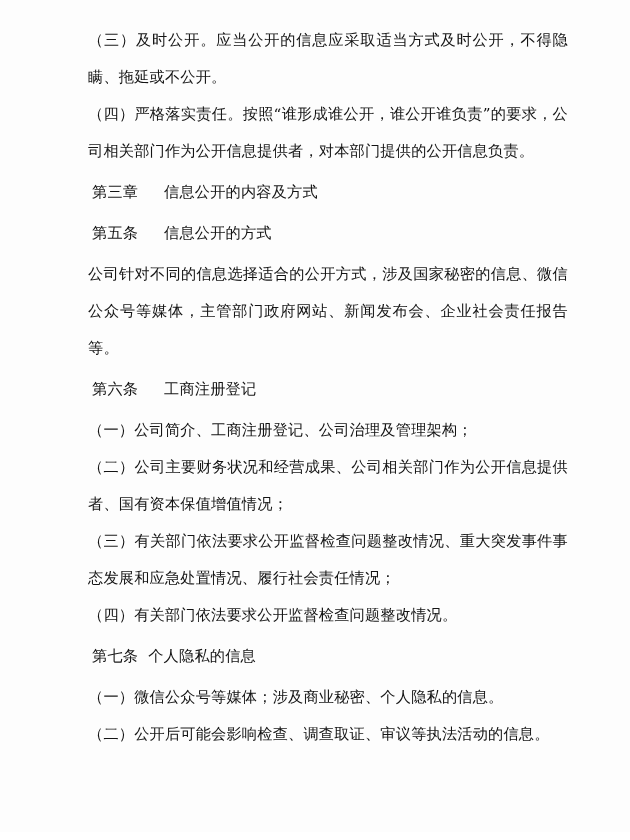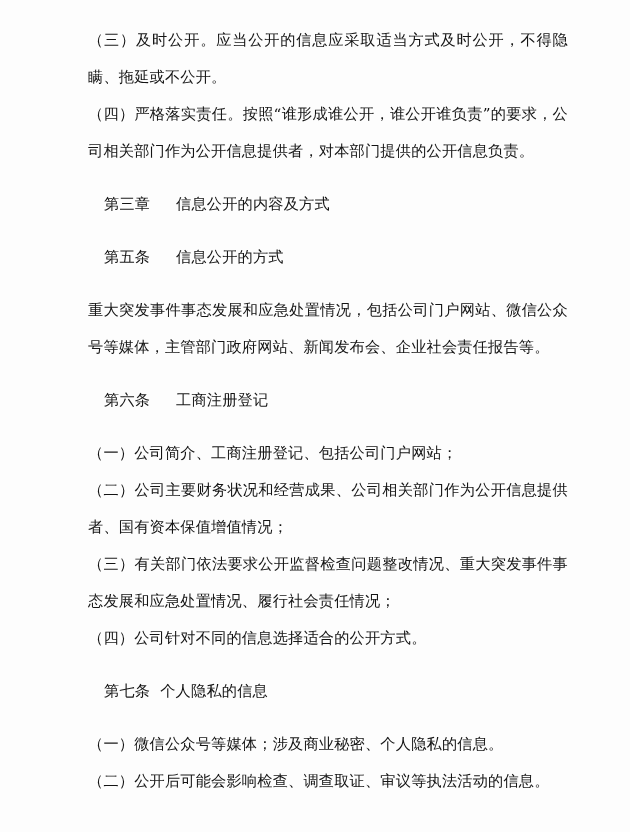--- a/index.html
+++ b/index.html
@@ -27,21 +27,21 @@
     line-height: 37px;
     letter-spacing: 0.2px;
     color: #141414;
   }
   .para {
     margin: 0;
     text-align: justify;
     text-justify: inter-ideograph;
   }
   .heading {
-    margin: 16px;
+    margin: 4px;
     text-align: left;
   }
   .heading .gap {
     display: inline-block;
     width: 1.7em;
   }
 </style>
 </head>
 <body>
 
@@ -49,31 +49,31 @@
   <div class="doc-body">
 
     <p class="para">（三）及时公开。应当公开的信息应采取适当方式及时公开，不得隐瞒、拖延或不公开。</p>
 
     <p class="para">（四）严格落实责任。按照“谁形成谁公开，谁公开谁负责”的要求，公司相关部门作为公开信息提供者，对本部门提供的公开信息负责。</p>
 
     <p class="heading"><span>第三章</span><span class="gap"></span><span>信息公开的内容及方式</span></p>
 
     <p class="heading"><span>第五条</span><span class="gap"></span><span>信息公开的方式</span></p>
 
-    <p class="para">重大突发事件事态发展和应急处置情况，包括公司门户网站、微信公众号等媒体，主管部门政府网站、新闻发布会、企业社会责任报告等。</p>
+    <p class="para">公司针对不同的信息选择适合的公开方式，涉及国家秘密的信息、微信公众号等媒体，主管部门政府网站、新闻发布会、企业社会责任报告等。</p>
 
     <p class="heading"><span>第六条</span><span class="gap"></span><span>工商注册登记</span></p>
 
-    <p class="para">（一）公司简介、工商注册登记、包括公司门户网站；</p>
+    <p class="para">（一）公司简介、工商注册登记、公司治理及管理架构；</p>
 
     <p class="para">（二）公司主要财务状况和经营成果、公司相关部门作为公开信息提供者、国有资本保值增值情况；</p>
 
     <p class="para">（三）有关部门依法要求公开监督检查问题整改情况、重大突发事件事态发展和应急处置情况、履行社会责任情况；</p>
 
-    <p class="para">（四）公司针对不同的信息选择适合的公开方式。</p>
+    <p class="para">（四）有关部门依法要求公开监督检查问题整改情况。</p>
 
     <p class="heading"><span>第七条</span>&nbsp;&nbsp;<span>个人隐私的信息</span></p>
 
     <p class="para">（一）微信公众号等媒体；涉及商业秘密、个人隐私的信息。</p>
 
     <p class="para">（二）公开后可能会影响检查、调查取证、审议等执法活动的信息。</p>
 
   </div>
 </div>
 

